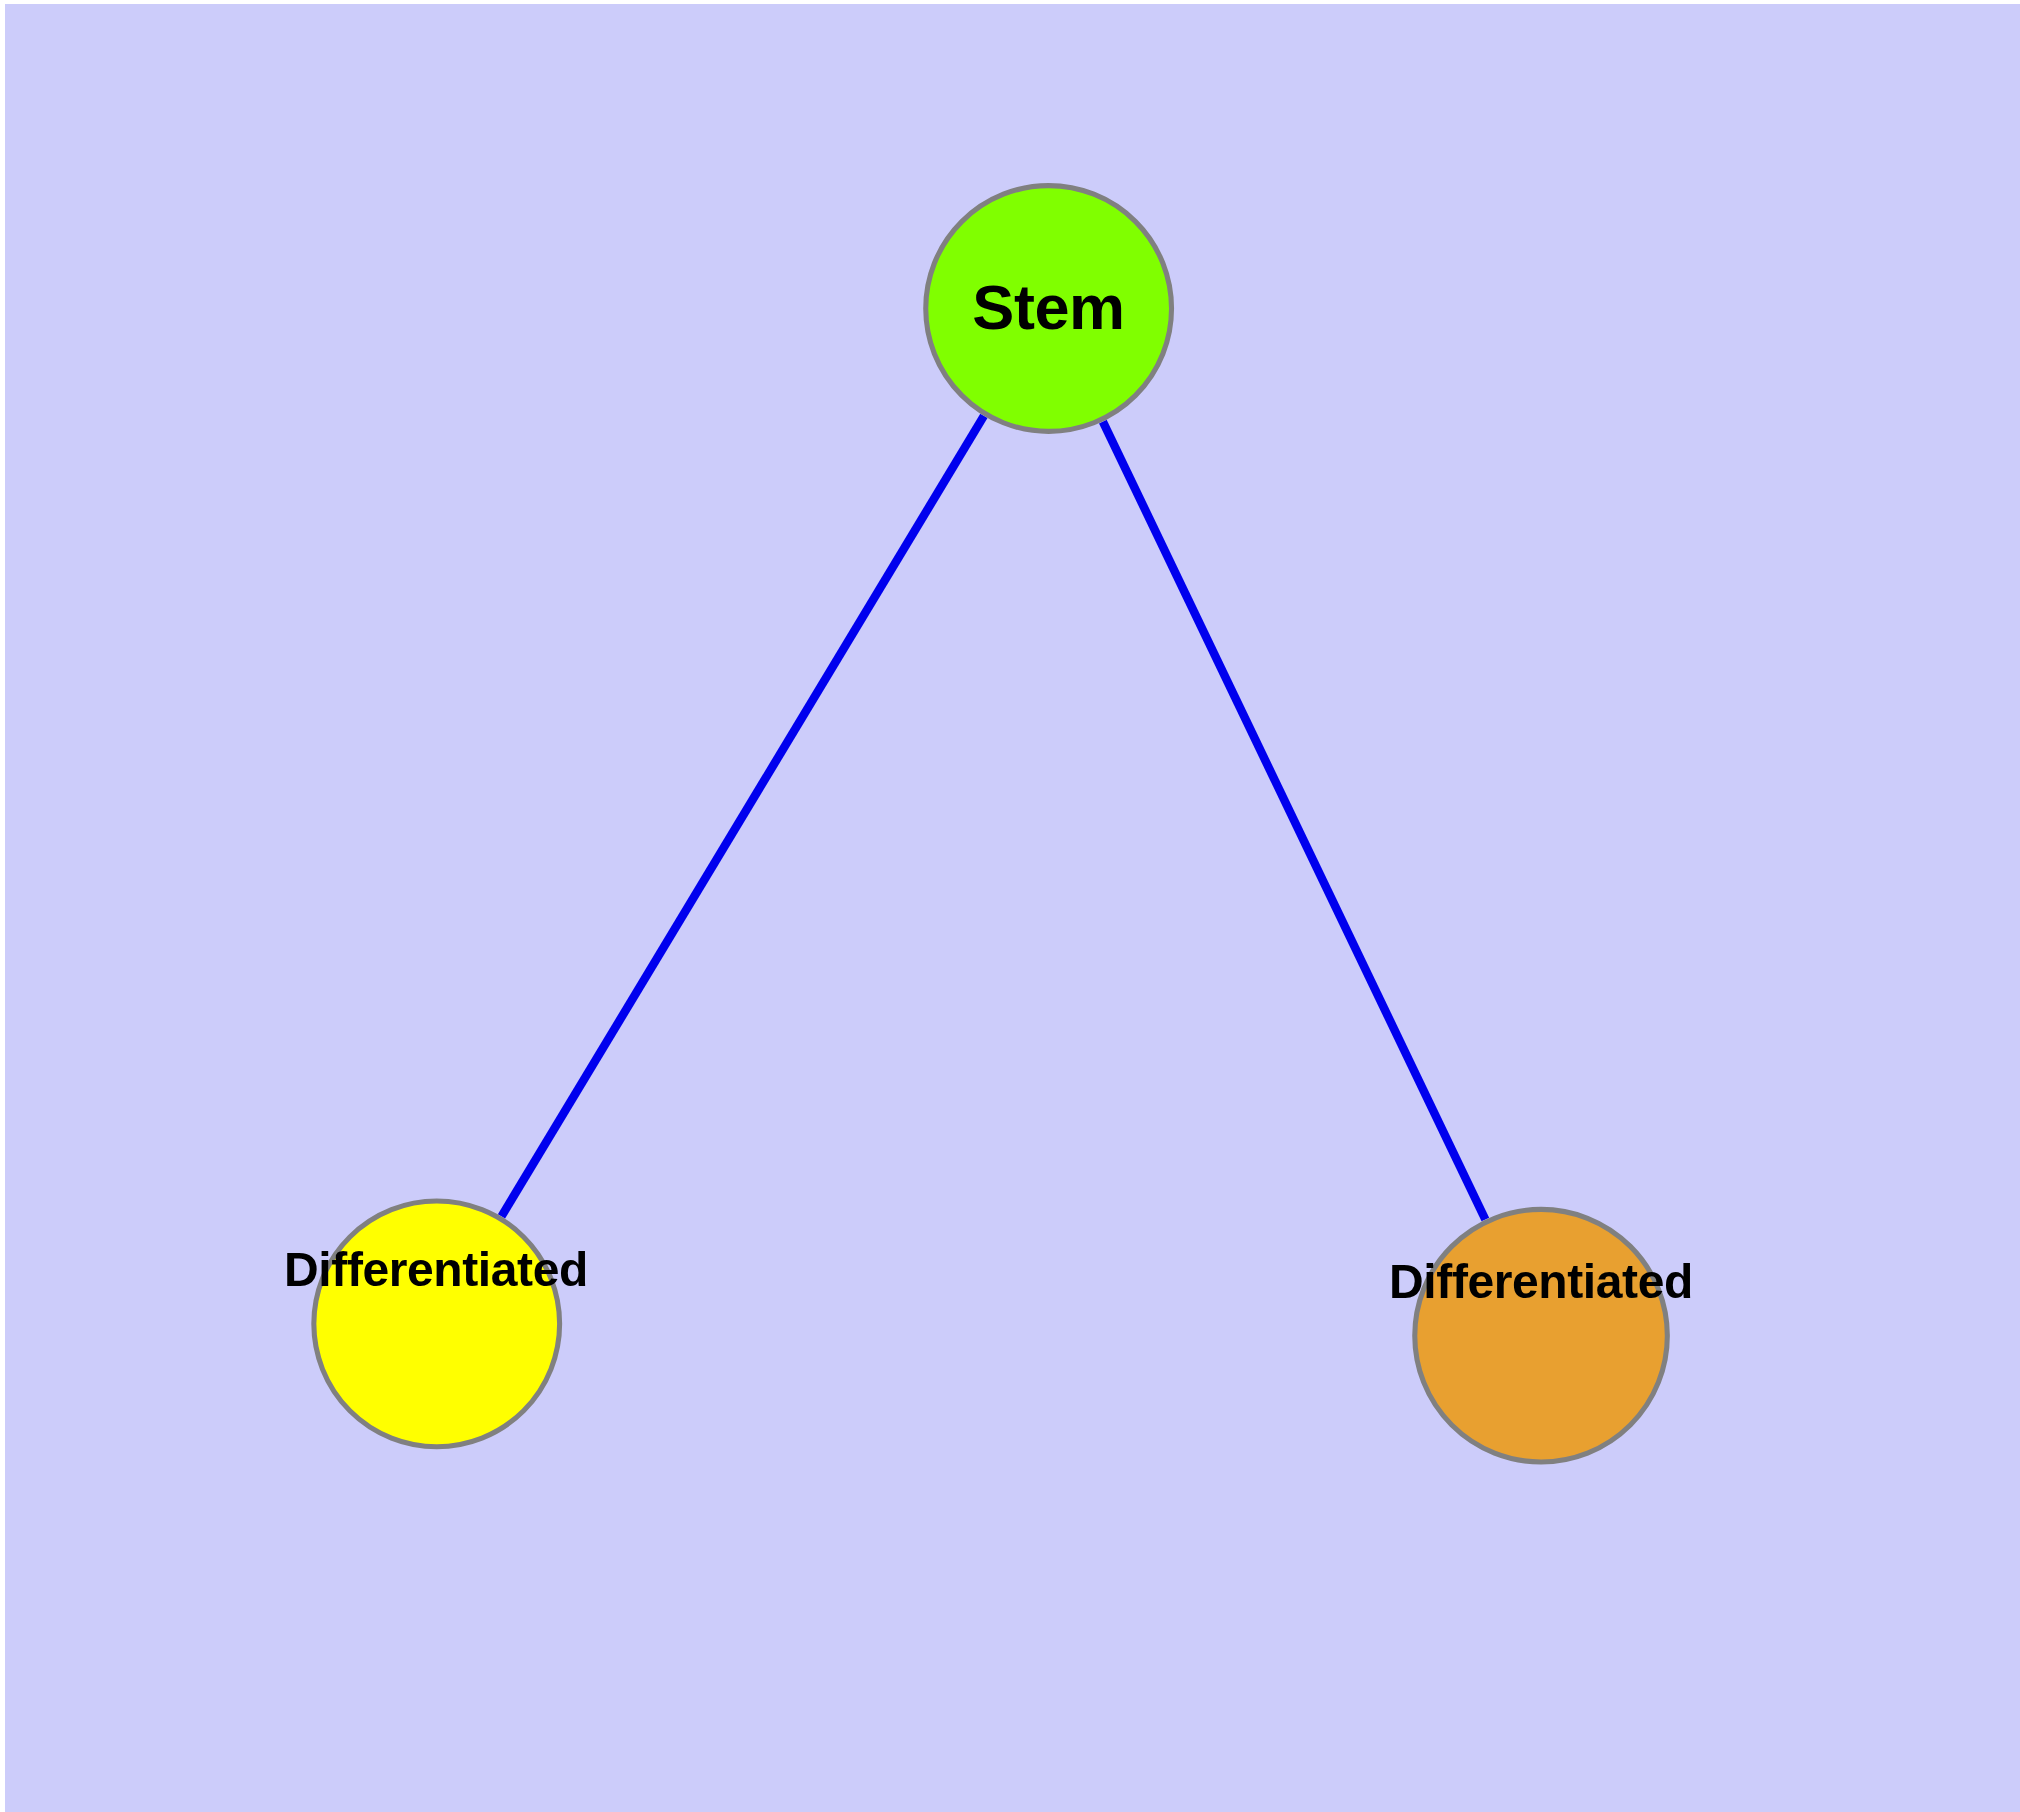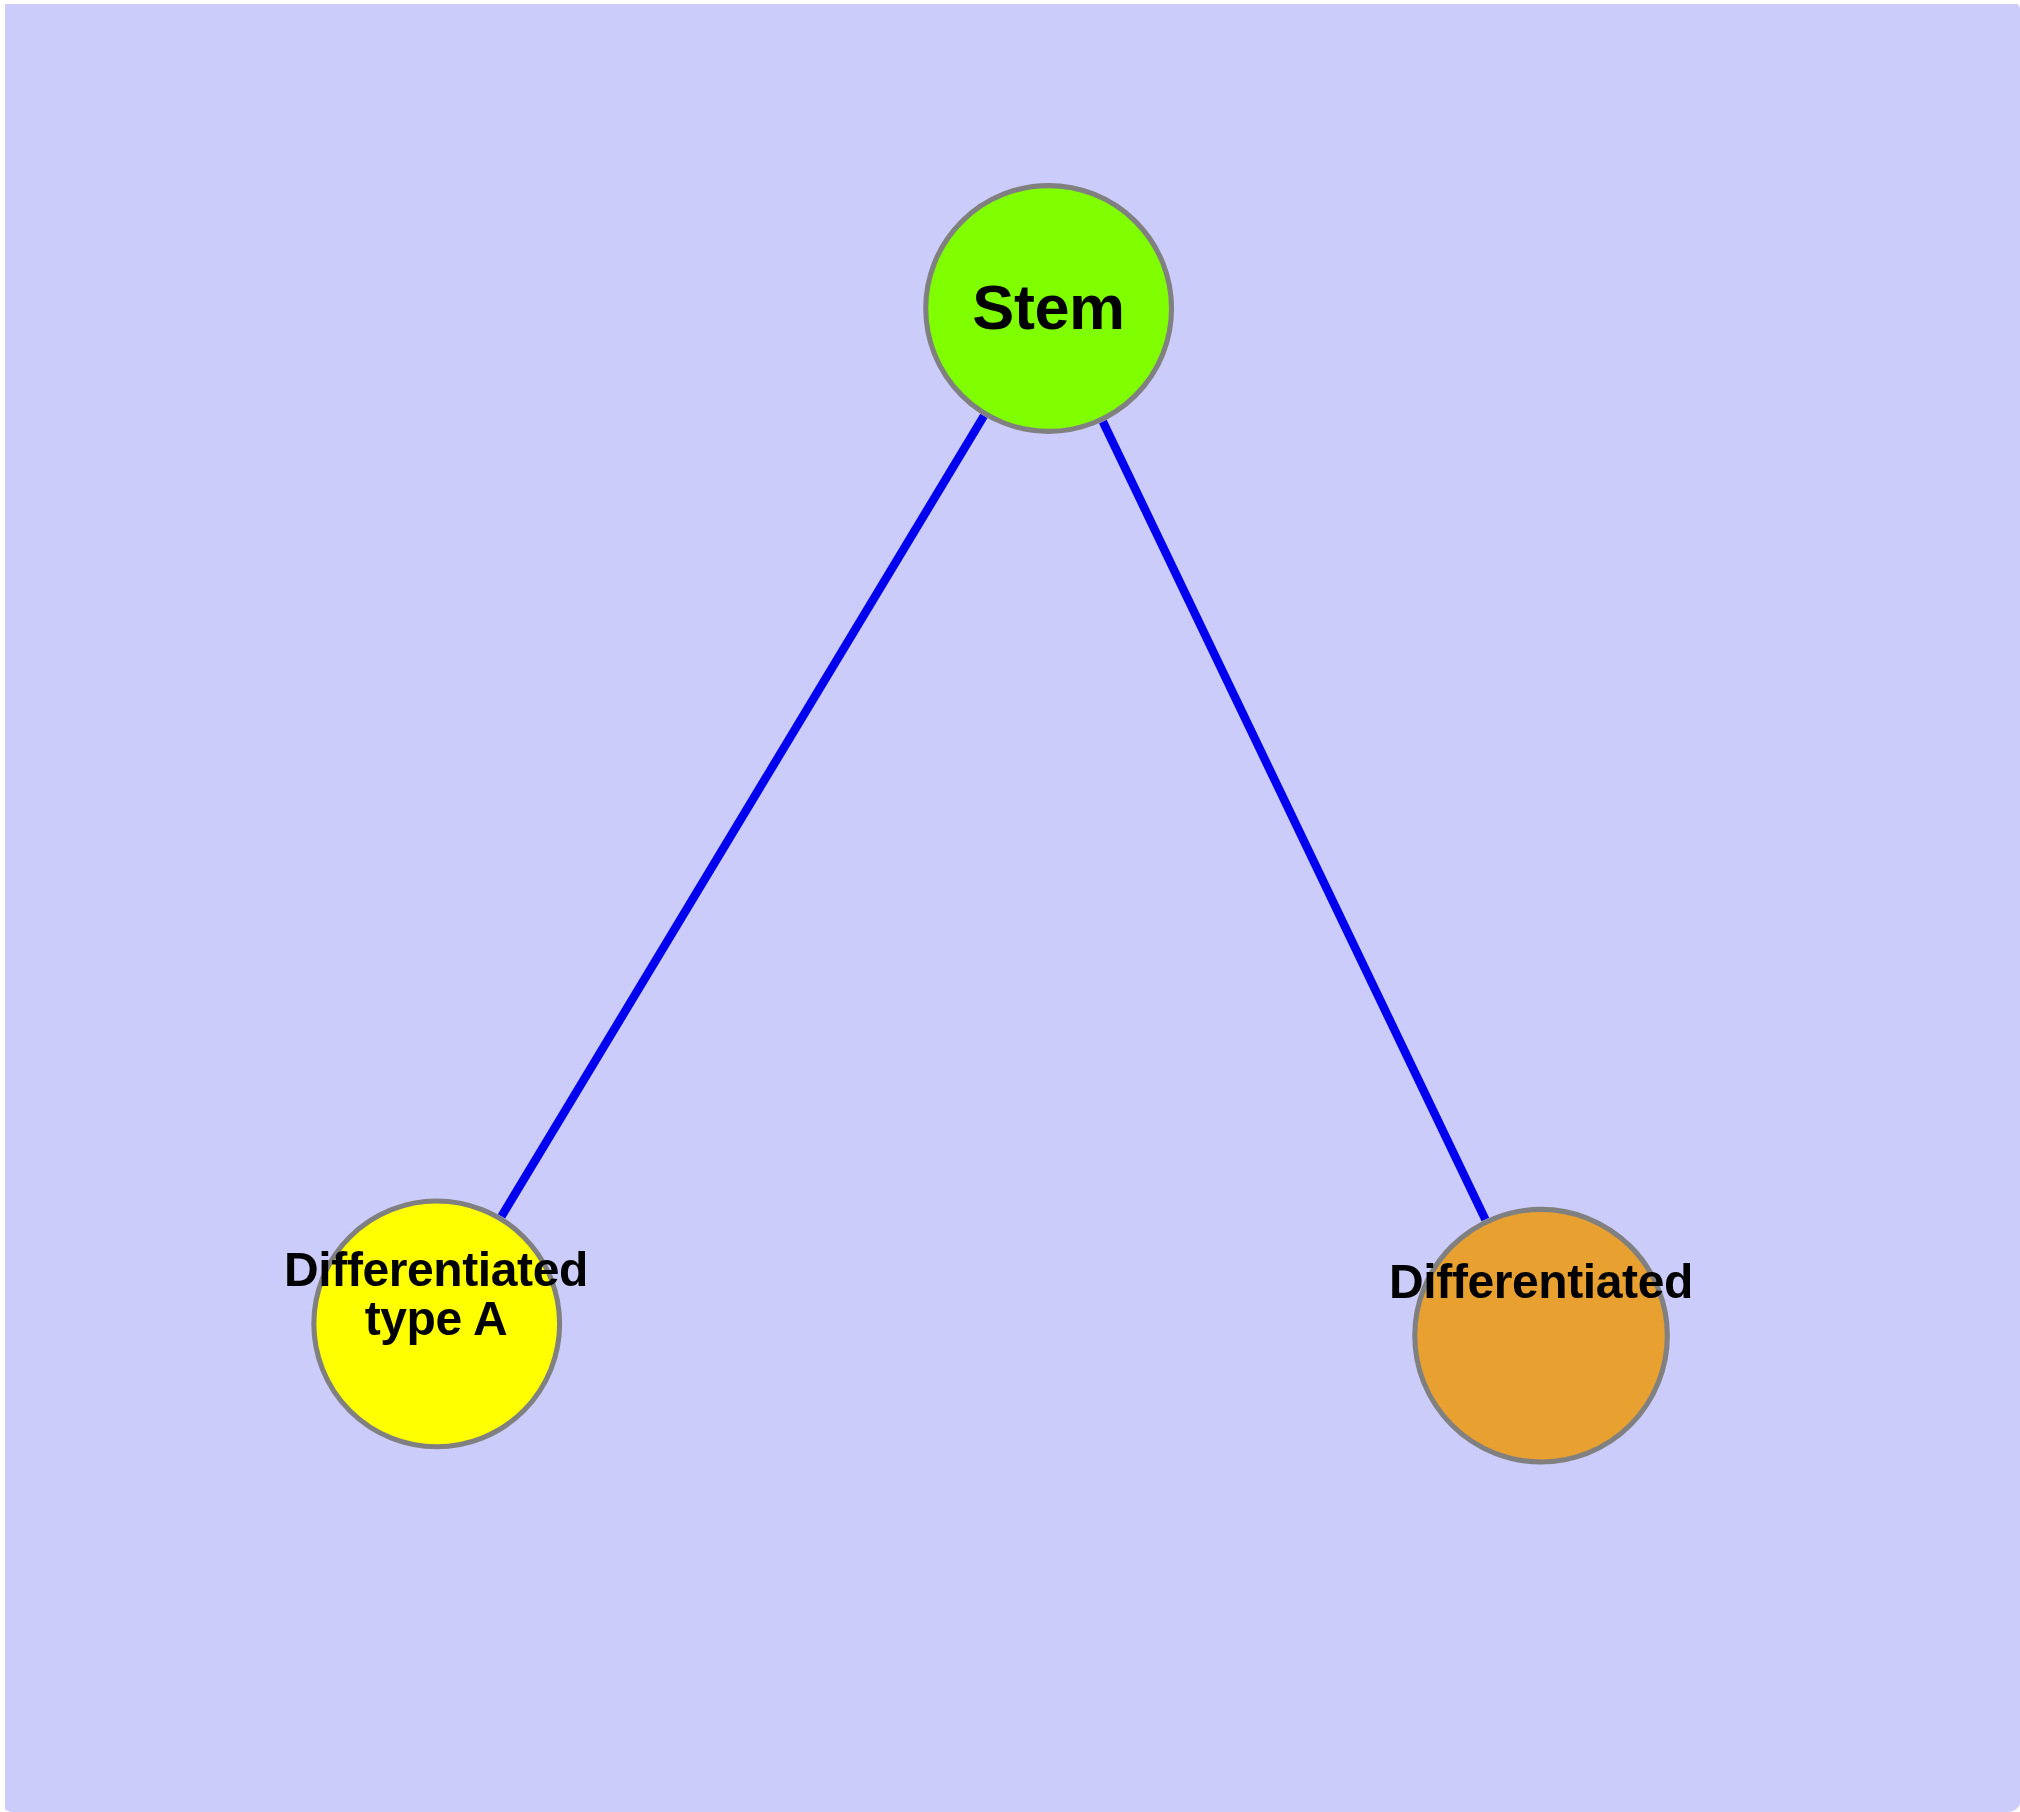--- a/index.html
+++ b/index.html
@@ -13,21 +13,20 @@
     height: 1812px;
     overflow: hidden;
     font-family: "Liberation Sans", sans-serif;
   }
   #canvas {
     position: relative;
     width: 2021px;
     height: 1812px;
     background: #ffffff;
     overflow: hidden;
-    border-radius: 13px;
   }
   #plot-area {
     position: absolute;
     left: 5.1px;
     top: 4.2px;
     width: 2015px;
     height: 1808px;
     background: #ccccfa;
   }
   #graph-svg {
@@ -70,20 +69,19 @@
       <circle id="node-stem" cx="1237" cy="364" r="145" fill="#80ff00" stroke="#808080" stroke-width="6"></circle>
       <circle id="node-diff-a" cx="515" cy="1562" r="145" fill="#ffff00" stroke="#808080" stroke-width="6"></circle>
       <circle id="node-diff-b" cx="1818" cy="1576" r="149" fill="#e8a030" stroke="#808080" stroke-width="6"></circle>
     </g>
   </svg>
 
   <div class="node-label label-stem" style="left:794px; top:275px; width:509px;">Stem</div>
 
   <div class="node-label label-wide" style="left:97px; top:1246px; width:678px;">
     <div>Differentiated</div>
-    <div>type A</div>
   </div>
 
   <div class="node-label label-wide" style="left:1202px; top:1258px; width:678px;">
     <div>Differentiated</div>
   </div>
 </div>
 
 
 </body></html>

